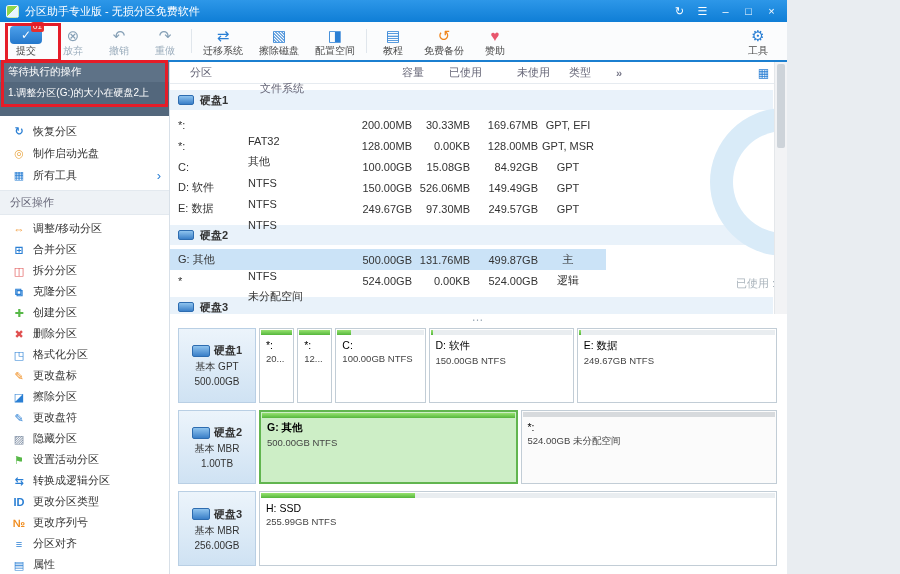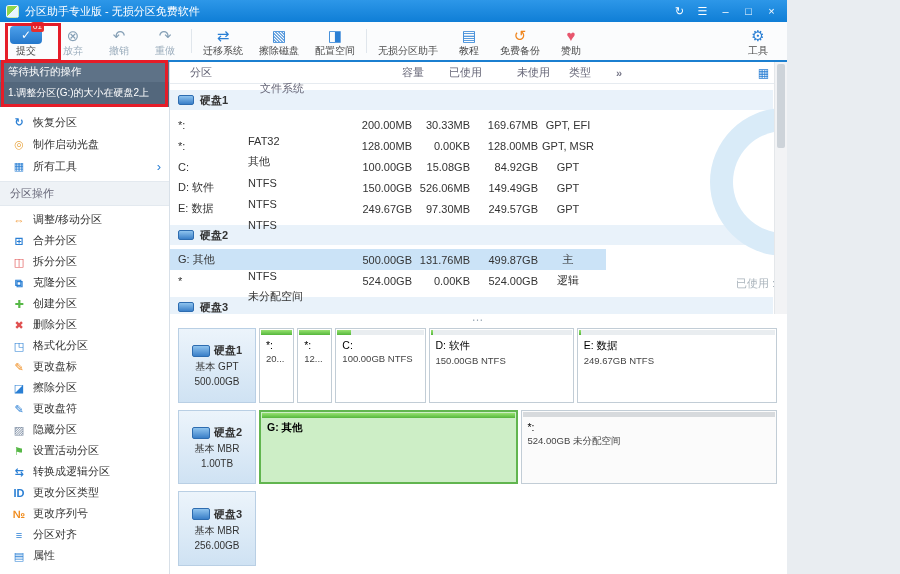--- a/index.html
+++ b/index.html
@@ -35,21 +35,21 @@
     clip-path:polygon(50% 0,100% 12%,100% 58%,50% 100%,0 58%,0 12%); }
   .tb-sep { width:1px; background:#e0e6ec; margin:7px 3px; flex:0 0 1px; }
   .tb-spacer { flex:1; }
   .tools { margin-right:4px; }
 
   
   .sidebar { position:absolute; top:62px; left:0; width:170px; bottom:0; background:#fff;
     border-right:1px solid #d8e0e8; font-size:11px; color:#333; overflow:hidden; }
   .pending { background:#53677c; color:#fff; }
   .pending-header { background:#5e7287; font-size:10.5px; padding:3px 8px;font-family:Liberation Mono, monospace; }
-  .pending-item { font-size:10px; padding:4px 8px 7px 8px; white-space:nowrap; }
+  .pending-item { font-size:10px; padding:4px 8px 16px 8px; white-space:nowrap; }
   .side-item { display:flex; align-items:center; gap:7px; height:21px; padding-left:12px;
     cursor:default; white-space:nowrap; }
   .wizards { padding:4px 0 2px; }
   .wizards .side-item { height:22px; }
   .sicon { width:14px; flex:0 0 14px; text-align:center; font-size:11px; font-weight:bold;
     line-height:14px; }
   .slabel { flex:1; overflow:hidden; }
   .sarrow { color:#2a7fd4; font-size:13px; padding-right:8px; }
   .section-header { background:#eef2f6; border-top:1px solid #e3e9ef; border-bottom:1px solid #e3e9ef;
     color:#667; padding:4px 10px; font-size:11px; margin-top:2px; }
@@ -158,24 +158,20 @@
     <div class="tb-btn">
       <span class="ticon ic-blue">▧</span>
       <span class="tlabel">擦除磁盘</span>
     </div>
     <div class="tb-btn">
       <span class="ticon ic-blue">◨</span>
       <span class="tlabel">配置空间</span>
     </div>
     <span class="tb-sep"></span>
     <div class="tb-btn">
-      <span class="ticon"><span class="shield-shape"></span></span>
-      <span class="tlabel">无损分区助手</span>
-    </div>
-    <div class="tb-btn">
       <span class="ticon ic-blue">▤</span>
       <span class="tlabel">教程</span>
     </div>
     <div class="tb-btn">
       <span class="ticon ic-orange">↺</span>
       <span class="tlabel">免费备份</span>
     </div>
     <div class="tb-btn">
       <span class="ticon ic-pink">♥</span>
       <span class="tlabel">赞助</span>
@@ -487,40 +483,51 @@
           <span class="dtype">基本 MBR</span>
           <span class="dsize">1.00TB</span>
         </div>
         <div class="parts">
 
         <div class="pbox selected" style="flex-grow: 50;">
               <span class="ubar">
                 <i style="width: 100%;"></i>
               </span>
               <span class="ptitle">G: 其他</span>
+              <span class="psub">500.00GB NTFS</span>
             </div>
             <div class="pbox unallocated" style="flex-grow: 50;">
               <span class="ubar">
                 <i style="width: 0%;"></i>
               </span>
               <span class="ptitle">*:</span>
               <span class="psub">524.00GB 未分配空间</span>
             </div>
           </div>
       </div>
 
       <div class="drow">
         <div class="dlabel">
           <span class="dname">
               <i class="disk-chip big"></i>
               <b>硬盘3</b>
             </span>
           <span class="dtype">基本 MBR</span>
           <span class="dsize">256.00GB</span>
         </div>
+        <div class="parts">
+
+        <div class="pbox normal" style="flex-grow: 100;">
+              <span class="ubar">
+                <i style="width: 30%;"></i>
+              </span>
+              <span class="ptitle">H: SSD</span>
+              <span class="psub">255.99GB NTFS</span>
+            </div>
+          </div>
       </div>
 
     </div>
   </div>
 
   <div class="anno" id="anno-submit"></div>
   <div class="anno" id="anno-pending"></div>
 </div>
 
 </body></html>

